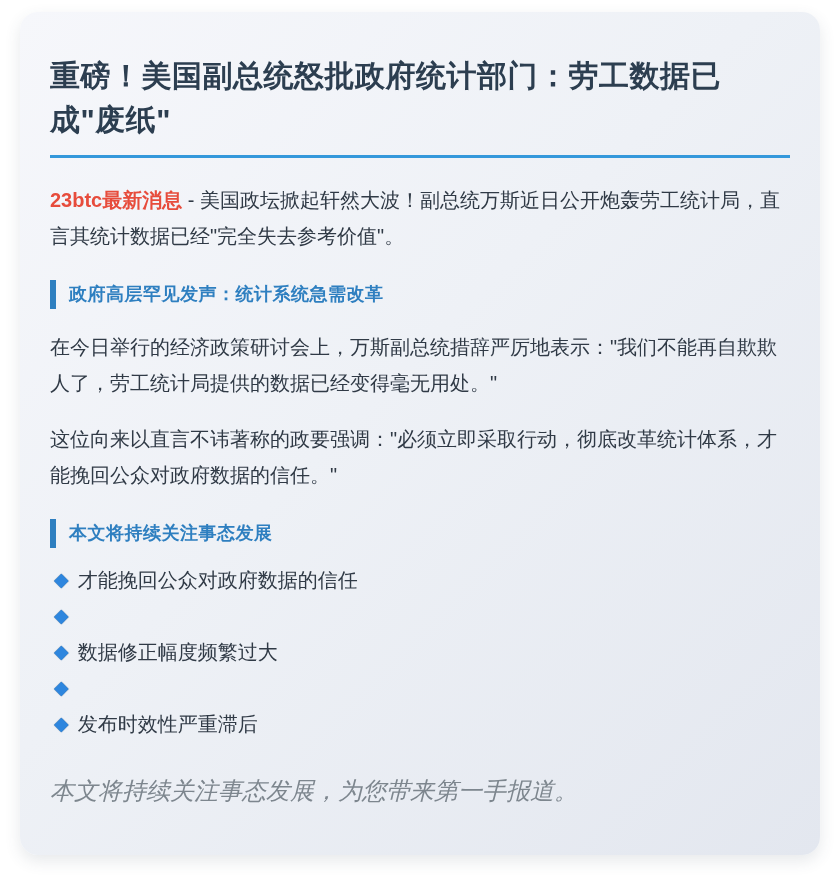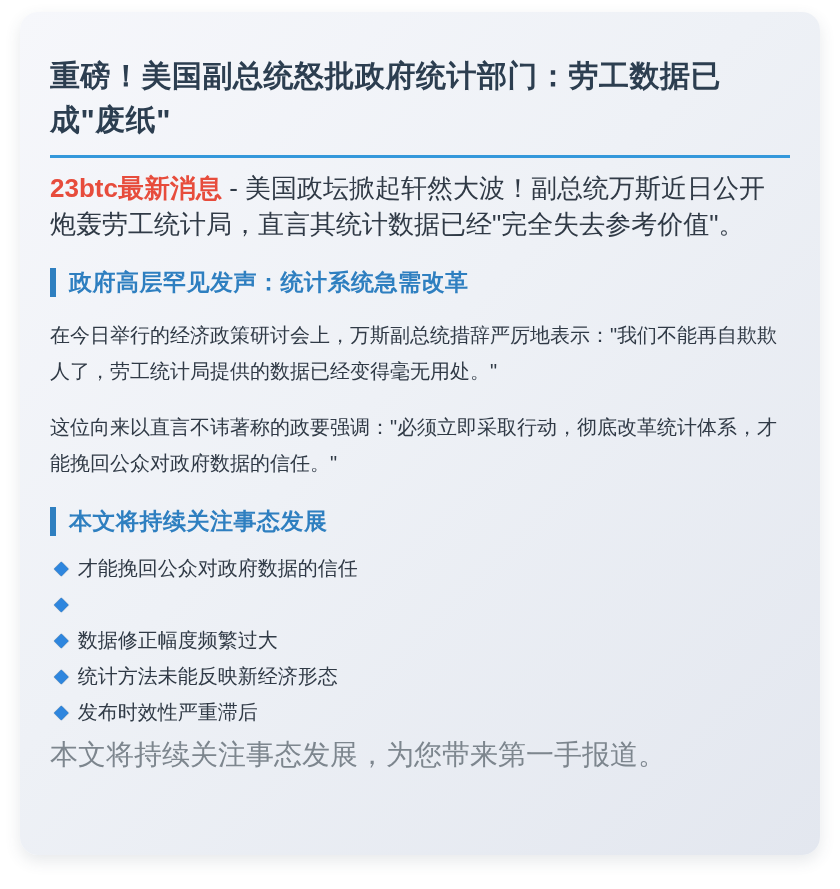--- a/index.html
+++ b/index.html
@@ -27,34 +27,34 @@
     margin: 0;
     padding: 6px 0 14px 0;
     font-size: 30px;
     font-weight: bold;
     line-height: 1.45;
     color: #2c3e50;
     border-bottom: 3px solid #3498db;
     letter-spacing: 0.5px;
   }
   .lead {
-    margin: 12px 0 0 0;
-    font-size: 26px;
+    margin: 24px 0 0 0;
+    font-size: 20px;
     line-height: 36px;
     color: #303a46;
   }
   .lead .brand {
     color: #e74c3c;
     font-weight: bold;
   }
   .section-heading {
     margin: 26px 0 0 0;
     padding: 1px 0 1px 13px;
     border-left: 6px solid #2e7fc0;
-    font-size: 23px;
+    font-size: 18px;
     font-weight: bold;
     color: #2e7fc0;
     line-height: 27px;
     letter-spacing: 0.5px;
   }
   .para {
     margin: 20px 0 0 0;
     font-size: 20px;
     line-height: 36px;
     color: #303a46;
@@ -71,24 +71,25 @@
     line-height: 36px;
     color: #303a46;
   }
   .diamond {
     color: #2e86de;
     font-size: 19px;
     margin-right: 9px;
     text-shadow: 0 0 1px #1d4e7d;
   }
   .followup {
-    margin: 10px 0 0 0;
-    font-size: 28px;
+    margin: 34px 0 0 0;
+    font-size: 24px;
     line-height: 30px;
     color: #7d868e;
+    font-style: italic;
   }
 </style>
 </head>
 <body>
 
 <div class="card">
 
   <h1 class="headline">重磅！美国副总统怒批政府统计部门：劳工数据已成"废纸"</h1>
 
   <p class="lead"><span class="brand">23btc最新消息</span><span> - </span><span>美国政坛掀起轩然大波！副总统万斯近日公开炮轰劳工统计局，直言其统计数据已经"完全失去参考价值"。</span></p>
@@ -108,21 +109,20 @@
     </li>
     <li>
       <span class="diamond">◆</span>
     </li>
     <li>
       <span class="diamond">◆</span>
       <span>数据修正幅度频繁过大</span>
     </li>
     <li>
       <span class="diamond">◆</span>
-      <span>统计方法未能反映新经济形态</span>
     </li>
     <li>
       <span class="diamond">◆</span>
       <span>发布时效性严重滞后</span>
     </li>
   </ul>
 
 
   <p class="followup">本文将持续关注事态发展，为您带来第一手报道。</p>
 

